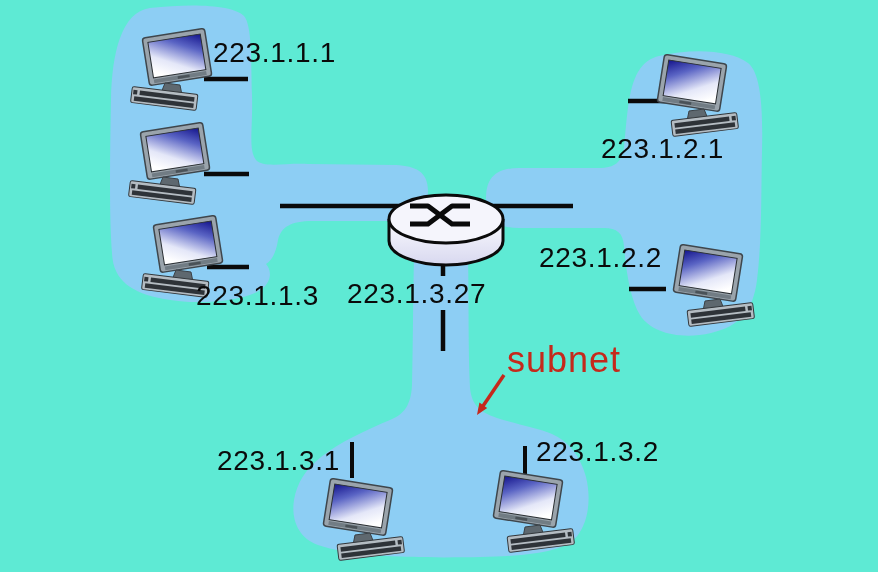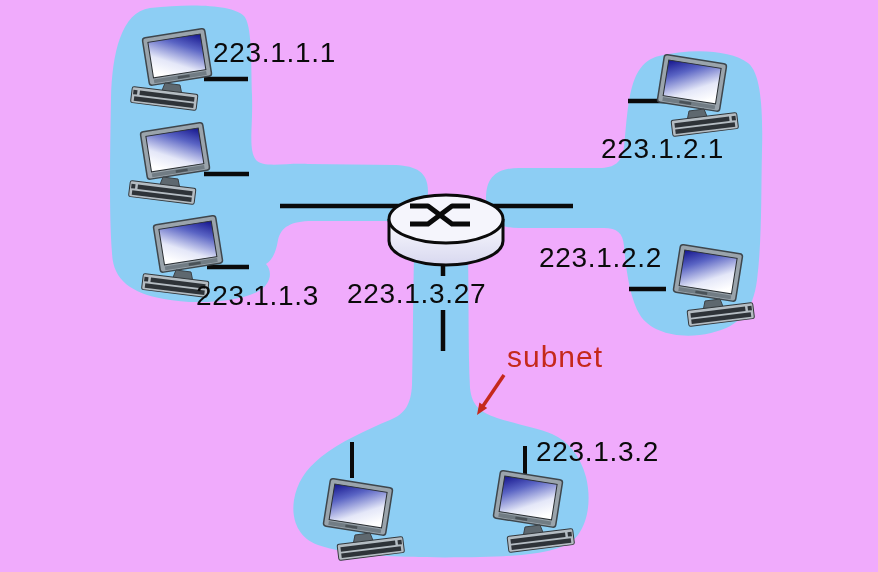--- a/index.html
+++ b/index.html
@@ -1,36 +1,36 @@
 <!DOCTYPE html>
 <html><head>
 <meta charset="utf-8">
 <style>
   html,body { margin:0; padding:0; background:#ffffff; }
   .canvas {
     position:relative;
     width:878px; height:572px;
-    background:#f0abfc;
+    background:#5eead4;
     font-family:"Liberation Sans", sans-serif;
     overflow:hidden;
   }
   .canvas svg { position:absolute; left:0; top:0; }
   .label {
     position:absolute;
     color:#0a0a0a;
     font-size:28px;
     line-height:1;
     letter-spacing:0.7px;
     white-space:nowrap;
     user-select:none;
   }
   .annotation {
     position:absolute;
     color:#C5291C;
-    font-size:30px;
+    font-size:36px;
     line-height:1;
     letter-spacing:1px;
     white-space:nowrap;
     user-select:none;
   }
 </style>
 </head>
 <body>
 
 <div class="canvas">
@@ -115,17 +115,18 @@
       <line x1="504" y1="375" x2="483" y2="406" stroke-width="3.5" stroke="#C5291C"></line>
       <polygon points="477,415 479.4,402.4 487.2,408.0" fill="#C5291C"></polygon>
     </g>
   </svg>
 
   <div class="label" style="left:213px; top:39px">223.1.1.1</div>
   <div class="label" style="left:196px; top:282px">223.1.1.3</div>
   <div class="label" style="left:347px; top:280px">223.1.3.27</div>
   <div class="label" style="left:601px; top:135px">223.1.2.1</div>
   <div class="label" style="left:539px; top:244px">223.1.2.2</div>
+  <div class="label" style="left:217px; top:447px">223.1.3.1</div>
   <div class="label" style="left:536px; top:438px">223.1.3.2</div>
 
   <div class="annotation" style="left:507px; top:342px">subnet</div>
 
 </div>
 
 </body></html>

